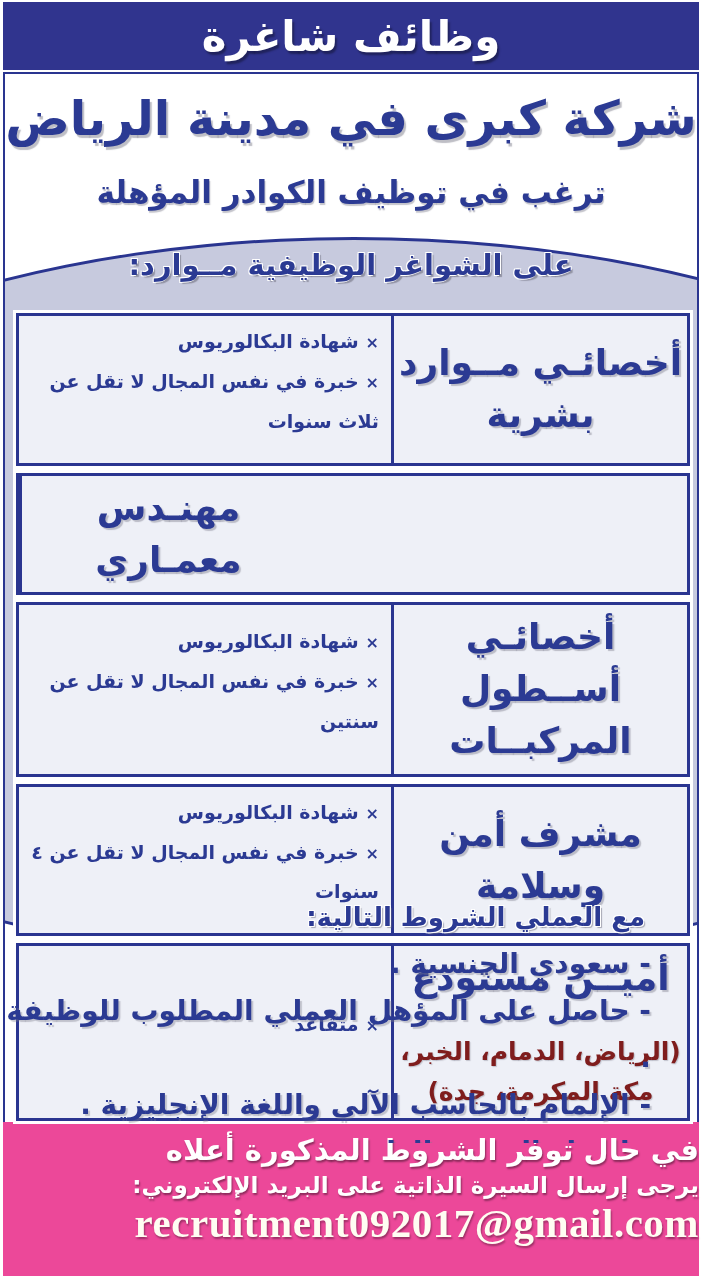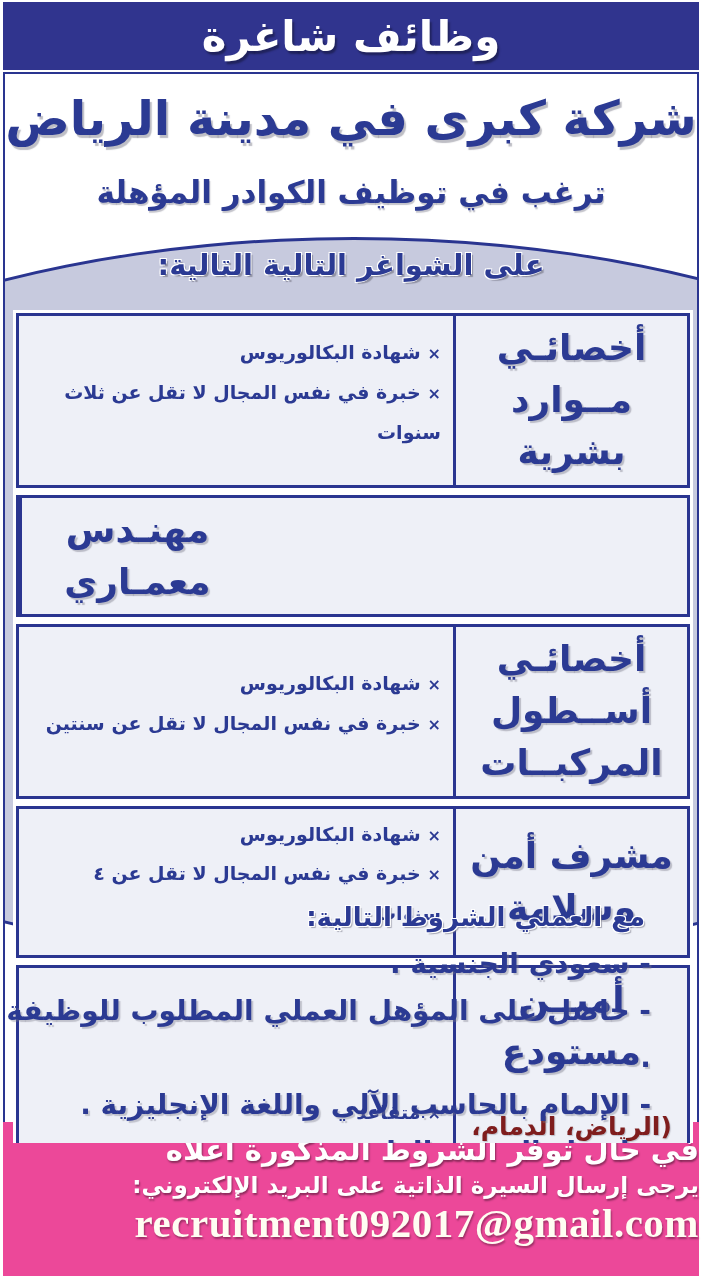--- a/index.html
+++ b/index.html
@@ -51,21 +51,21 @@
   .job-row {
     display:flex; border:3px solid #2a3590; background:#eef0f7;
     margin-bottom:7px; box-sizing:border-box;
   }
   .job-row:last-child { margin-bottom:0; }
   .req-cell {
     flex:1; display:flex; flex-direction:column; justify-content:center;
     align-items:flex-end; padding:6px 12px 21px 8px; overflow:hidden;
   }
   .title-cell {
-    width:234px; border-left:3px solid #2a3590;
+    width:296px; border-left:3px solid #2a3590;
     display:flex; flex-direction:column; justify-content:center; align-items:center;
     text-align:center; padding:6px 4px; box-sizing:border-box;
   }
   .job-title {
     direction:rtl; font-size:36px; font-weight:bold; color:#2b3a93;
     white-space:pre-line; line-height:1.45;
     text-shadow:2px 2px 1px rgba(125,125,140,0.45);
   }
   .job-note {
     direction:rtl; font-size:25px; font-weight:bold; color:#7f1d1d;
@@ -121,21 +121,21 @@
 
   <div class="banner">
     <div class="banner-title">وظائف شاغرة</div>
   </div>
 
   <div class="content">
     <div class="ellipse"></div>
 
     <div class="company">شركة كبرى في مدينة الرياض</div>
     <div class="intent">ترغب في توظيف الكوادر المؤهلة</div>
-    <div class="vacancies">على الشواغر التالية التالية:</div>
+    <div class="vacancies">على الشواغر الوظيفية مــوارد:</div>
 
     <div class="jobs-table">
 
       <div class="job-row h-r1">
         <div class="req-cell">
           <div class="req-line"><span class="req-x">×</span><span>شهادة البكالوريوس</span></div>
           <div class="req-line"><span class="req-x">×</span><span>خبرة في نفس المجال لا تقل عن ثلاث سنوات</span></div>
         </div>
         <div class="title-cell">
           <div class="job-title">أخصائـي مــوارد

